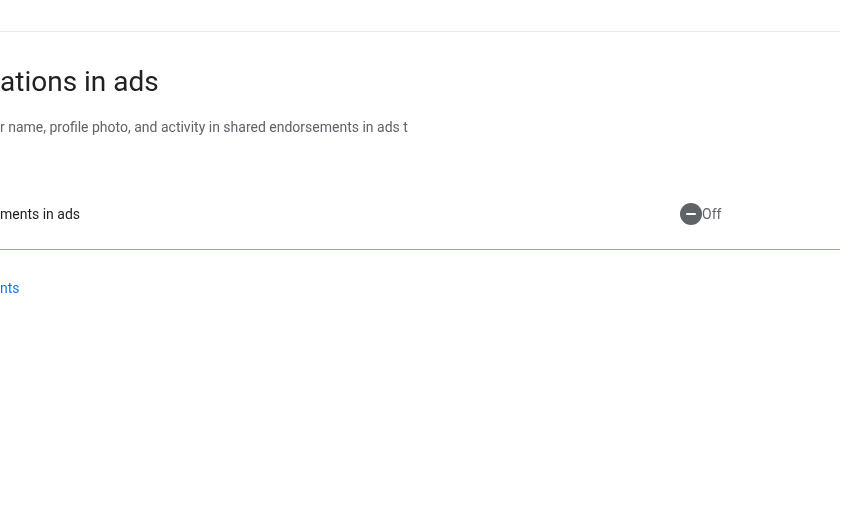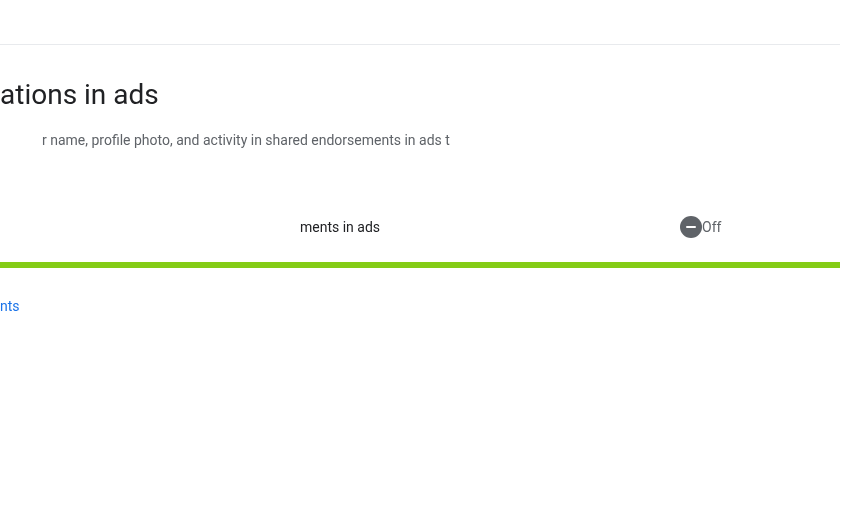--- a/index.html
+++ b/index.html
@@ -14,48 +14,46 @@
       width: 860px;
       height: 520px;
       overflow: hidden;
       color: #202124;
     }
 
     .page-container {
       width: 860px;
       height: 520px;
       background: #fff;
-      padding: 44px 20px 20px 0px;
+      padding: 31px 20px 20px 0px;
       position: relative;
     }
 
     .section-title {
       font-size: 28px;
       font-weight: 400;
       color: #202124;
       margin-bottom: 16px;
       padding-left: 0;
       line-height: 1.3;
     }
 
     .section-description {
       font-size: 14px;
       color: #5f6368;
       line-height: 1.6;
       margin-bottom: 40px;
       max-width: 860px;
-      margin-left: 42px;
     }
 
     .setting-row {
       display: flex;
       align-items: center;
       padding: 24px 0;
-      border-bottom: 6px solid #84cc16;
-      text-align: center;
+      border-bottom: 1px solid #84cc16;
     }
 
     .setting-label {
       font-size: 14px;
       color: #202124;
       flex: 1;
       font-weight: 400;
     }
 
     .setting-value {

